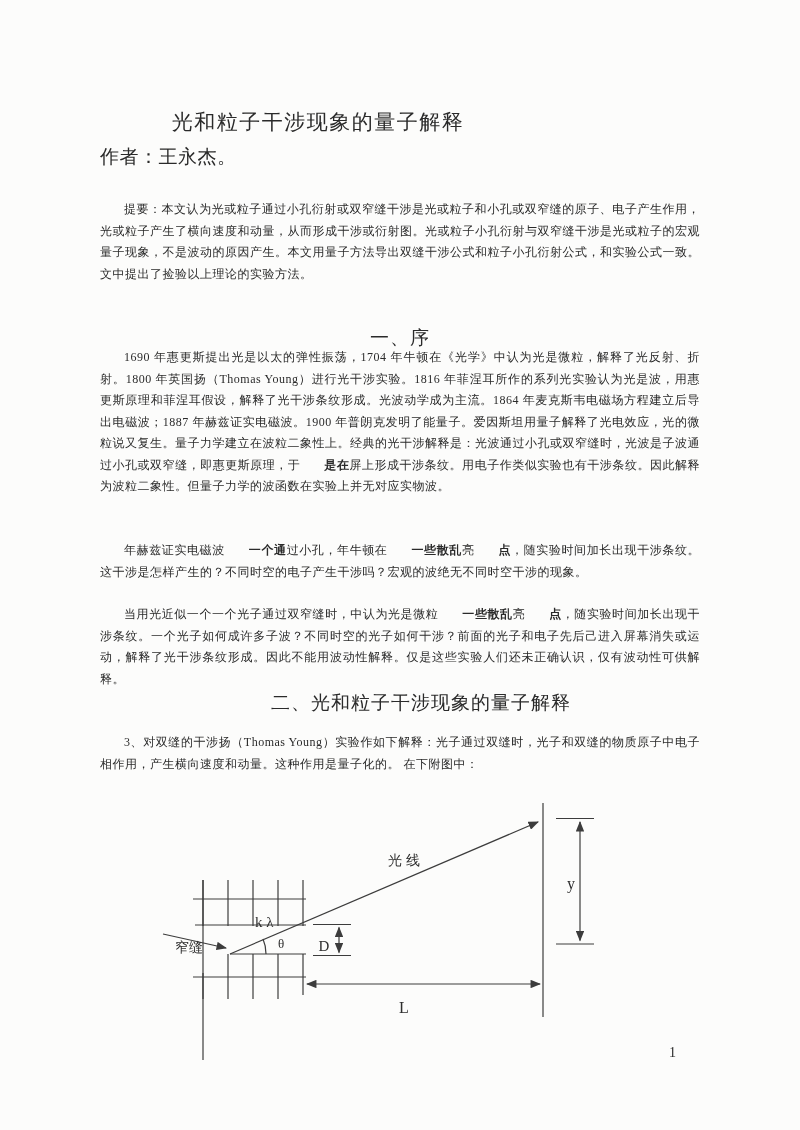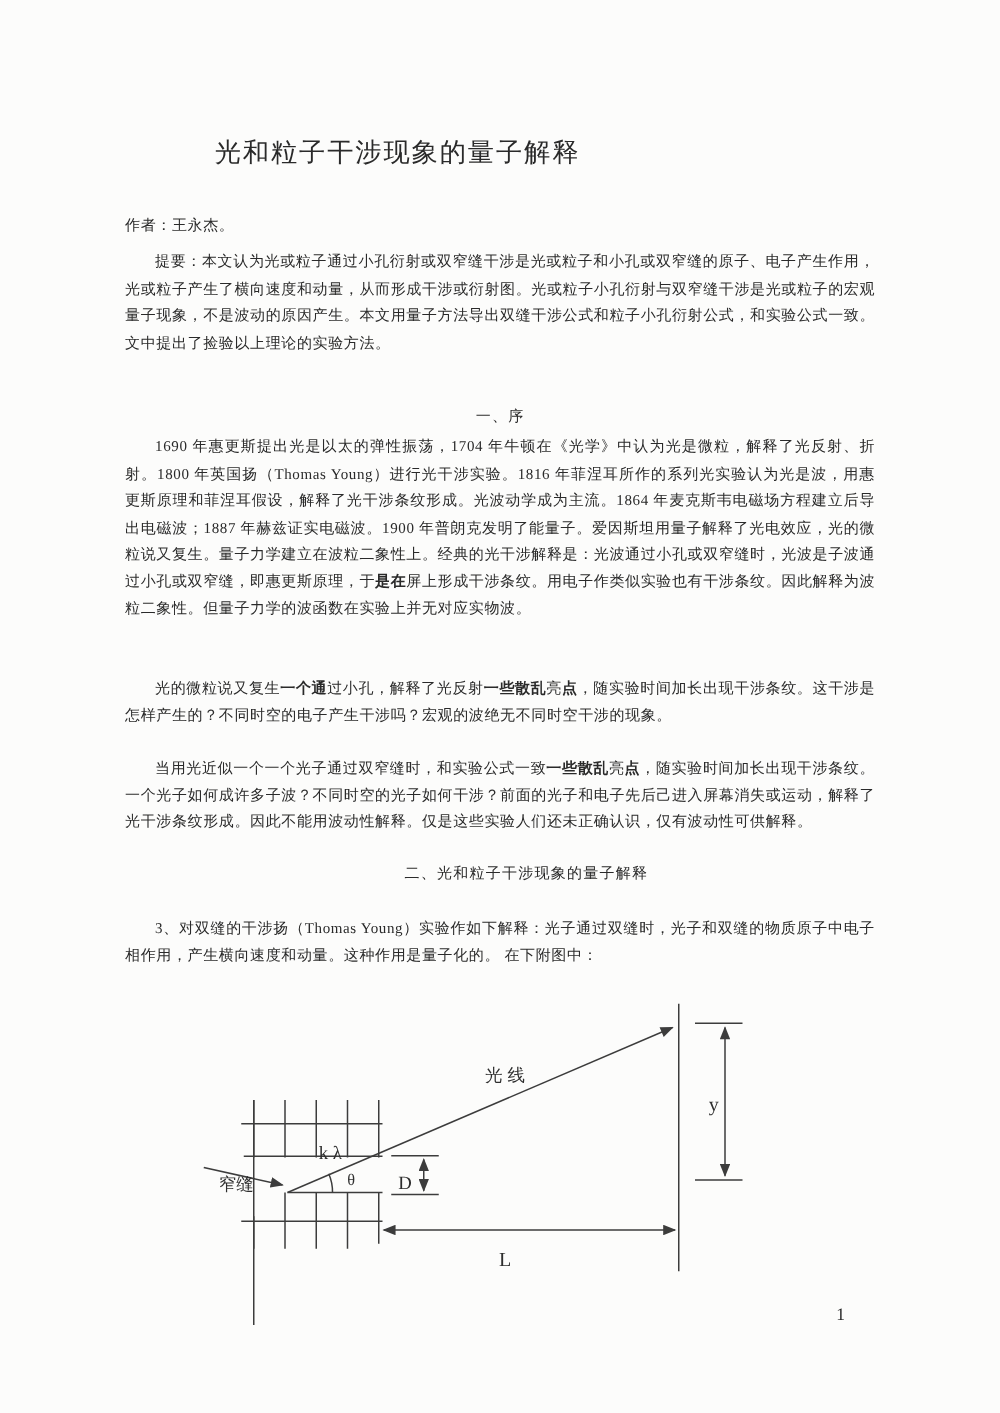--- a/index.html
+++ b/index.html
@@ -6,61 +6,61 @@
   body{
     width:800px;height:1130px;position:relative;overflow:hidden;
     background:#fcfcfb;color:#2a2a2a;
     font-family:"Liberation Serif","DejaVu Serif",serif;
   }
   .abs{position:absolute;}
   .title{
     top:108px;left:0;width:636px;text-align:center;
     font-size:21px;font-weight:normal;letter-spacing:1.5px;margin:0;
   }
-  .author{top:172px;left:100px;width:600px;font-size:12px;letter-spacing:0.5px;}
+  .author{top:144px;left:100px;width:600px;font-size:19px;letter-spacing:0.5px;}
   .para{
     left:100px;width:600px;margin:0;
     font-size:12px;line-height:21.5px;letter-spacing:0.5px;
     text-align:justify;text-indent:2em;
   }
   .heading{
     left:0;width:800px;text-align:center;margin:0;
-    font-size:12px;font-weight:normal;letter-spacing:1px;
+    font-size:19px;font-weight:normal;letter-spacing:1px;
   }
   .abstract{top:199px;}
   .h-s1{top:325px;}
   .p-history{top:347px;}
   .p-electron{top:540px;}
   .p-photon{top:604px;}
   .h-s2{top:690px;margin-left:21px;}
   .p-explain{top:732px;}
-  .b{font-weight:bold;}
+  .b{font-weight:bold;margin-left:24px;}
   .diagram{top:800px;left:0;}
   .pagenum{top:1045px;left:669px;font-size:14px;}
   svg text{
     font-family:"Liberation Serif","DejaVu Serif",serif;
     fill:#2e2e2e;
   }
 </style>
 </head>
 <body>
 
 <h1 class="abs title">光和粒子干涉现象的量子解释</h1>
 
 <div class="abs author">作者：王永杰。</div>
 
 <p class="abs para abstract">提要：本文认为光或粒子通过小孔衍射或双窄缝干涉是光或粒子和小孔或双窄缝的原子、电子产生作用，光或粒子产生了横向速度和动量，从而形成干涉或衍射图。光或粒子小孔衍射与双窄缝干涉是光或粒子的宏观量子现象，不是波动的原因产生。本文用量子方法导出双缝干涉公式和粒子小孔衍射公式，和实验公式一致。文中提出了捡验以上理论的实验方法。</p>
 
 <h2 class="abs heading h-s1">一、序</h2>
 
 <p class="abs para p-history"><span>1690 年惠更斯提出光是以太的弹性振荡，1704 年牛顿在《光学》中认为光是微粒，解释了光反射、折射。1800 年英国扬（Thomas Young）进行光干涉实验。1816 年菲涅耳所作的系列光实验认为光是波，用惠更斯原理和菲涅耳假设，解释了光干涉条纹形成。光波动学成为主流。1864 年麦克斯韦电磁场方程建立后导出电磁波；1887 年赫兹证实电磁波。1900 年普朗克发明了能量子。爱因斯坦用量子解释了光电效应，光的微粒说又复生。量子力学建立在波粒二象性上。经典的光干涉解释是：光波通过小孔或双窄缝时，光波是子波通过小孔或双窄缝，即惠更斯原理，于</span><span class="b">是在</span><span>屏上形成干涉条纹。用电子作类似实验也有干涉条纹。因此解释为波粒二象性。但量子力学的波函数在实验上并无对应实物波。</span></p>
 
-<p class="abs para p-electron"><span>光的微粒说又复生</span><span class="b">一个通</span><span>过小孔，解释了光反射</span><span class="b">一些散乱</span><span>亮</span><span class="b">点</span><span>，随实验时间加长出现干涉条纹。这干涉是怎样产生的？不同时空的电子产生干涉吗？宏观的波绝无不同时空干涉的现象。</span></p>
+<p class="abs para p-electron"><span>年赫兹证实电磁波</span><span class="b">一个通</span><span>过小孔，年牛顿在</span><span class="b">一些散乱</span><span>亮</span><span class="b">点</span><span>，随实验时间加长出现干涉条纹。这干涉是怎样产生的？不同时空的电子产生干涉吗？宏观的波绝无不同时空干涉的现象。</span></p>
 
-<p class="abs para p-photon"><span>当用光近似一个一个光子通过双窄缝时，和实验公式一致</span><span class="b">一些散乱</span><span>亮</span><span class="b">点</span><span>，随实验时间加长出现干涉条纹。一个光子如何成许多子波？不同时空的光子如何干涉？前面的光子和电子先后己进入屏幕消失或运动，解释了光干涉条纹形成。因此不能用波动性解释。仅是这些实验人们还未正确认识，仅有波动性可供解释。</span></p>
+<p class="abs para p-photon"><span>当用光近似一个一个光子通过双窄缝时，中认为光是微粒</span><span class="b">一些散乱</span><span>亮</span><span class="b">点</span><span>，随实验时间加长出现干涉条纹。一个光子如何成许多子波？不同时空的光子如何干涉？前面的光子和电子先后己进入屏幕消失或运动，解释了光干涉条纹形成。因此不能用波动性解释。仅是这些实验人们还未正确认识，仅有波动性可供解释。</span></p>
 
 <h2 class="abs heading h-s2">二、光和粒子干涉现象的量子解释</h2>
 
 <p class="abs para p-explain">3、对双缝的干涉扬（Thomas Young）实验作如下解释：光子通过双缝时，光子和双缝的物质原子中电子相作用，产生横向速度和动量。这种作用是量子化的。 在下附图中：</p>
 
 <svg class="abs diagram" width="800" height="260" viewBox="0 0 800 260">
   <defs>
     <marker id="ah" viewBox="0 0 10 8" refX="9" refY="4" markerWidth="9" markerHeight="7" orient="auto-start-reverse">
       <path d="M0,0 L10,4 L0,8 z" fill="#3c3c3c"></path>
     </marker>

